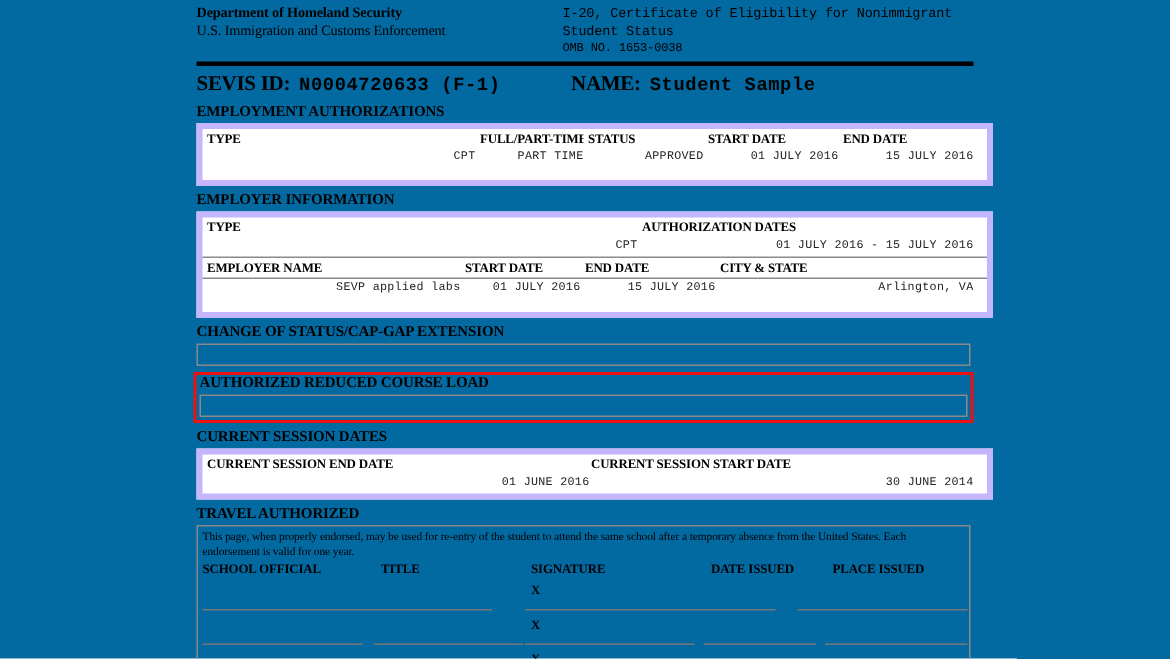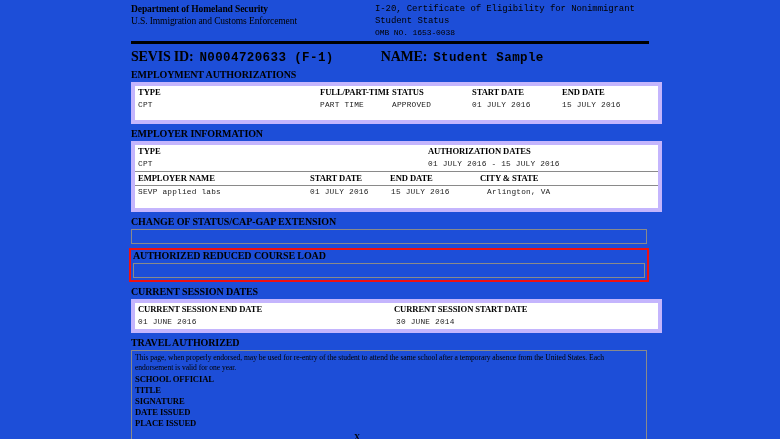--- a/index.html
+++ b/index.html
@@ -11,21 +11,21 @@
     width: 780px;
     height: 439px;
     overflow: hidden;
     font-family: "Liberation Serif", "DejaVu Serif", serif;
     color: #000000;
   }
   .page {
     position: relative;
     width: 780px;
     height: 439px;
-    background: #1d4ed8;
+    background: #0369a1;
   }
   .doc {
     position: absolute;
     left: 131px;
     top: 0px;
     width: 518px;
   }
 
   
   .hdr {
@@ -114,20 +114,21 @@
   }
   .cell.h {
     font-weight: bold;
     letter-spacing: -0.1px;
   }
   .cell.v {
     font-family: "Liberation Mono", "DejaVu Sans Mono", monospace;
     font-size: 7.8px;
     color: #222;
     letter-spacing: 0.2px;
+    text-align: right;
   }
   .sep {
     border-top: 1px solid #8a8a8a;
   }
 
   
   .emptybox {
     border: 1px solid #8a8a8a;
     width: 516px;
     height: 15px;
@@ -154,21 +155,20 @@
     box-sizing: border-box;
   }
   .travel-note {
     font-size: 7.6px;
     line-height: 9.5px;
     padding: 2px 4px 2px 3px;
     letter-spacing: -0.05px;
   }
   .travel-cols {
     display: flex;
-    flex-direction: column;
     padding-left: 3px;
   }
   .tc {
     font-weight: bold;
     font-size: 8.6px;
     letter-spacing: -0.1px;
     line-height: 11px;
   }
   .sig-row {
     position: relative;

